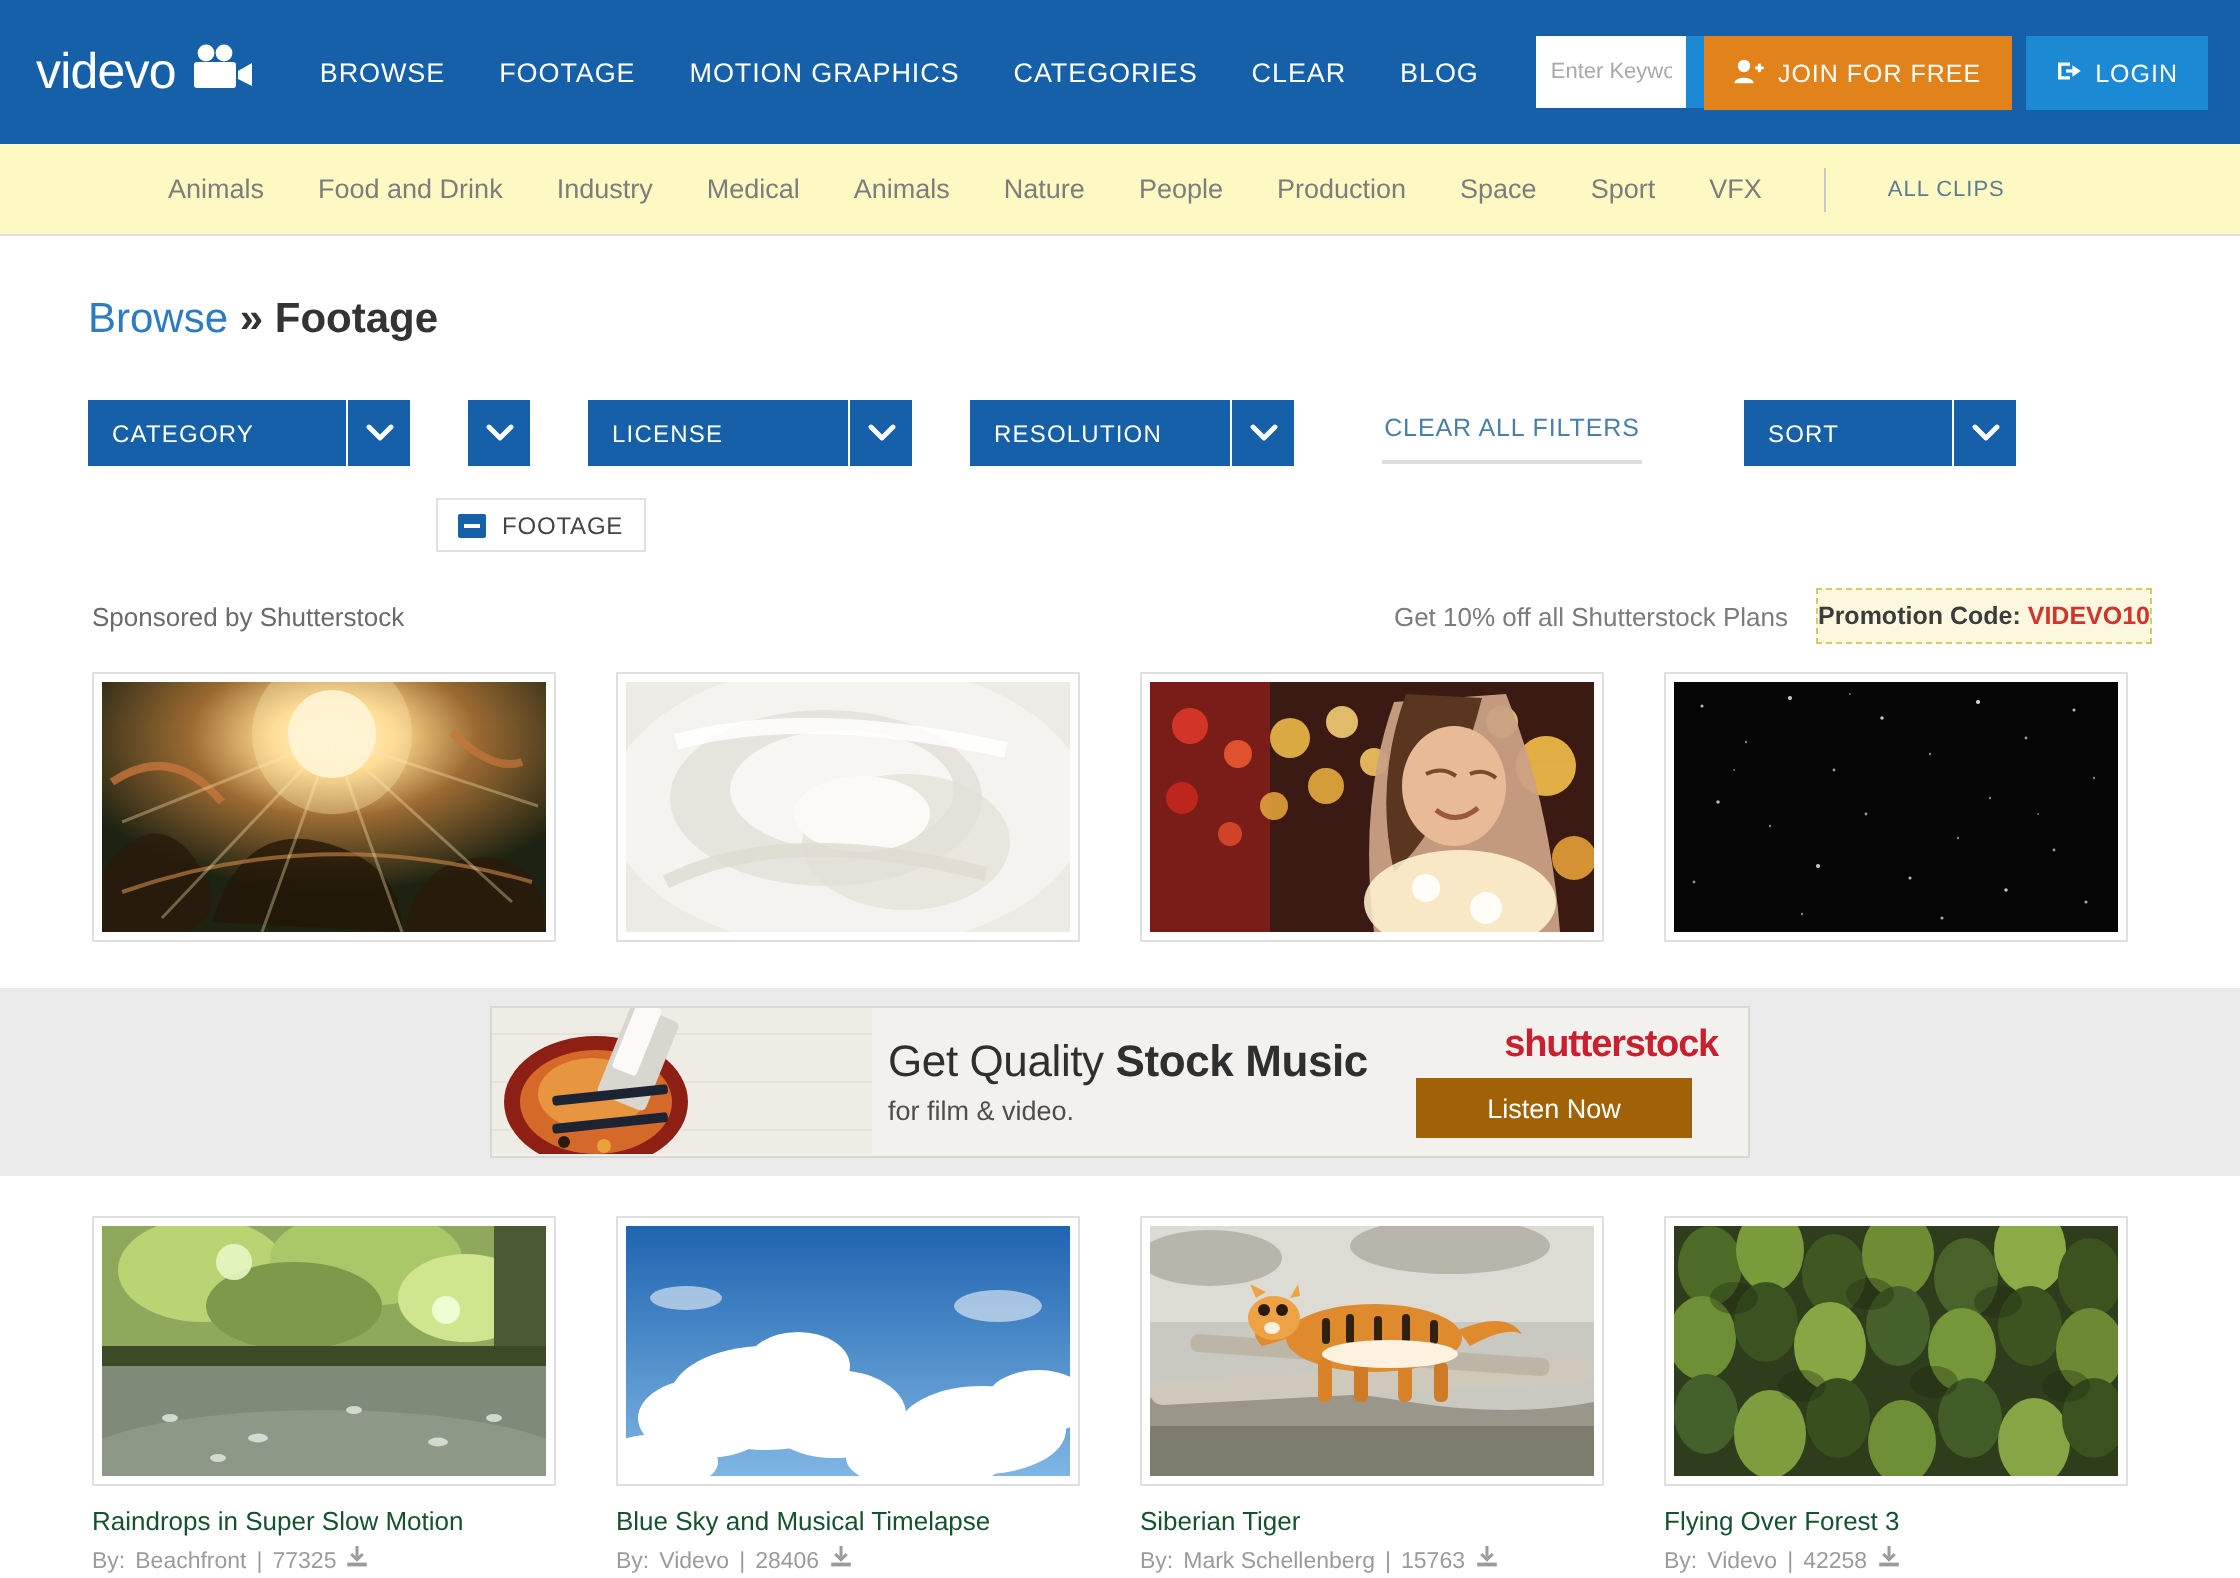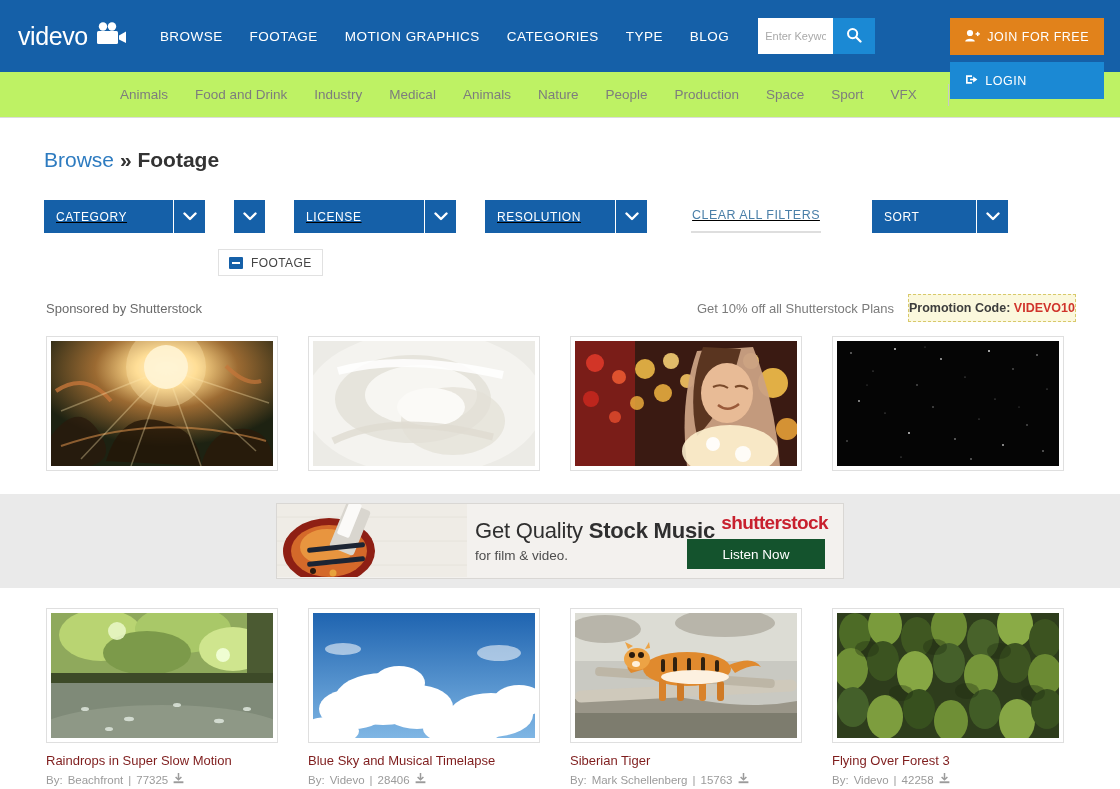--- a/index.html
+++ b/index.html
@@ -55,21 +55,21 @@
   }
   .searchbox input::placeholder { color: #a9a9a9; font-size: 11px; }
   .search-btn {
     width: 42px; height: 36px;
     background: #1b89d4;
     border: none;
     display: flex; align-items: center; justify-content: center;
     cursor: pointer;
   }
 
-  .authwrap { position: absolute; right: 16px; top: 18px; display: flex; gap: 7px; flex-direction: column; }
+  .authwrap { position: absolute; right: 16px; top: 18px; display: flex; gap: 7px; }
   .btn-join {
     background: #e1821b;
     color: #fff;
     height: 37px;
     padding: 0 15px;
     border: none;
     font-size: 12.5px;
     letter-spacing: 0.5px;
     display: flex; align-items: center; gap: 7px;
     cursor: pointer;
@@ -84,25 +84,25 @@
     font-size: 12.5px;
     letter-spacing: 0.5px;
     display: flex; align-items: center; gap: 6px;
     cursor: pointer;
     font-family: "Liberation Sans", sans-serif;
   }
 
   
   .catbar {
     height: 46px;
-    background: #bef264;
+    background: #fef9c3;
     border-bottom: 1px solid #dcdcdc;
     display: flex;
     align-items: center;
-    padding-left: 120px;
+    padding-left: 84px;
     gap: 27px;
   }
   .catbar a {
     color: #7d7d7d;
     font-size: 13.5px;
     text-decoration: none;
     white-space: nowrap;
   }
   .cat-divider {
     width: 1px; height: 22px; background: #c9c9c9; margin-left: 4px;
@@ -120,25 +120,24 @@
     font-size: 21px;
     color: #333;
   }
   .breadcrumb .bc-link { color: #2d7bc0; font-weight: 400; }
   .breadcrumb .bc-sep  { color: #333; font-weight: 700; }
   .breadcrumb .bc-cur  { color: #333; font-weight: 700; }
 
   
   .filterbar {
     display: flex;
-    align-items: flex-end;
+    align-items: center;
     padding: 28px 0 0 44px;
     gap: 16px;
     position: relative;
-    text-decoration: underline;
   }
   .dropdown {
     display: flex;
     height: 33px;
     background: #1560a8;
     margin-right: 13px;
     cursor: pointer;
     user-select: none;
   }
   .dd-label {
@@ -257,21 +256,21 @@
   .bannerstrip {
     margin-top: 23px;
     height: 94px;
     background: #eaeaea;
     display: flex;
     align-items: center;
     justify-content: center;
     position: relative;
   }
   .banner {
-    width: 568px;
+    width: 630px;
     height: 76px;
     background: #f3f1ee;
     border: 1px solid #d9d7d4;
     display: flex;
     align-items: center;
     position: relative;
     overflow: hidden;
   }
   .banner-txt {
     position: absolute;
@@ -279,22 +278,22 @@
   }
   .banner-line1 { font-size: 22px; color: #2f2f2f; letter-spacing: -0.2px; }
   .banner-line1 b { font-weight: 700; }
   .banner-line2 { font-size: 13.5px; color: #4e4e4e; margin-top: 4px; }
   .ss-logo {
     position: absolute; right: 15px; top: 8px;
     font-size: 19px; font-weight: 700;
     color: #c8202e; letter-spacing: -0.6px;
   }
   .listen-btn {
-    position: absolute; right: 18px; bottom: 9px;
-    background: #14532d; color: #fff;
+    position: absolute; right: 28px; bottom: 9px;
+    background: #a16207; color: #fff;
     width: 138px; height: 30px;
     display: flex; align-items: center; justify-content: center;
     font-size: 13.5px;
     cursor: pointer;
     border: none;
     font-family: "Liberation Sans", sans-serif;
   }
 
   
   .resultrow {
@@ -306,21 +305,21 @@
   .result .card {
     background: #fff;
     border: 1px solid #dfdfdf;
     padding: 4px;
     cursor: pointer;
   }
   .result .img { width: 222px; height: 125px; overflow: hidden; }
   .r-title {
     margin-top: 10px;
     font-size: 13px;
-    color: #7f1d1d;
+    color: #14532d;
   }
   .r-meta {
     margin-top: 5px;
     font-size: 11.5px;
     color: #9b9b9b;
     display: flex; align-items: flex-end; gap: 5px;
   }
   .dl-icon { display: inline-block; }
 </style>
 </head>
@@ -338,21 +337,21 @@
         <path d="M25 13.5 L32 9.5 L32 21 L25 17.5 Z" fill="#fff"></path>
       </svg>
     </span>
   </div>
 
   <div class="mainmenu">
     <a href="#">BROWSE</a>
     <a href="#">FOOTAGE</a>
     <a href="#">MOTION GRAPHICS</a>
     <a href="#">CATEGORIES</a>
-    <a href="#">TYPE</a>
+    <a href="#">CLEAR</a>
     <a href="#">BLOG</a>
   </div>
 
   <div class="searchbox">
     <input type="text" placeholder="Enter Keyword(s)" style="">
     <button class="search-btn">
       <span>
         <svg width="16" height="16" viewBox="0 0 16 16">
           <circle cx="6.6" cy="6.6" r="4.6" fill="none" stroke="#fff" stroke-width="2"></circle>
           <line x1="10.2" y1="10.2" x2="14.5" y2="14.5" stroke="#fff" stroke-width="2.3" stroke-linecap="round"></line>

